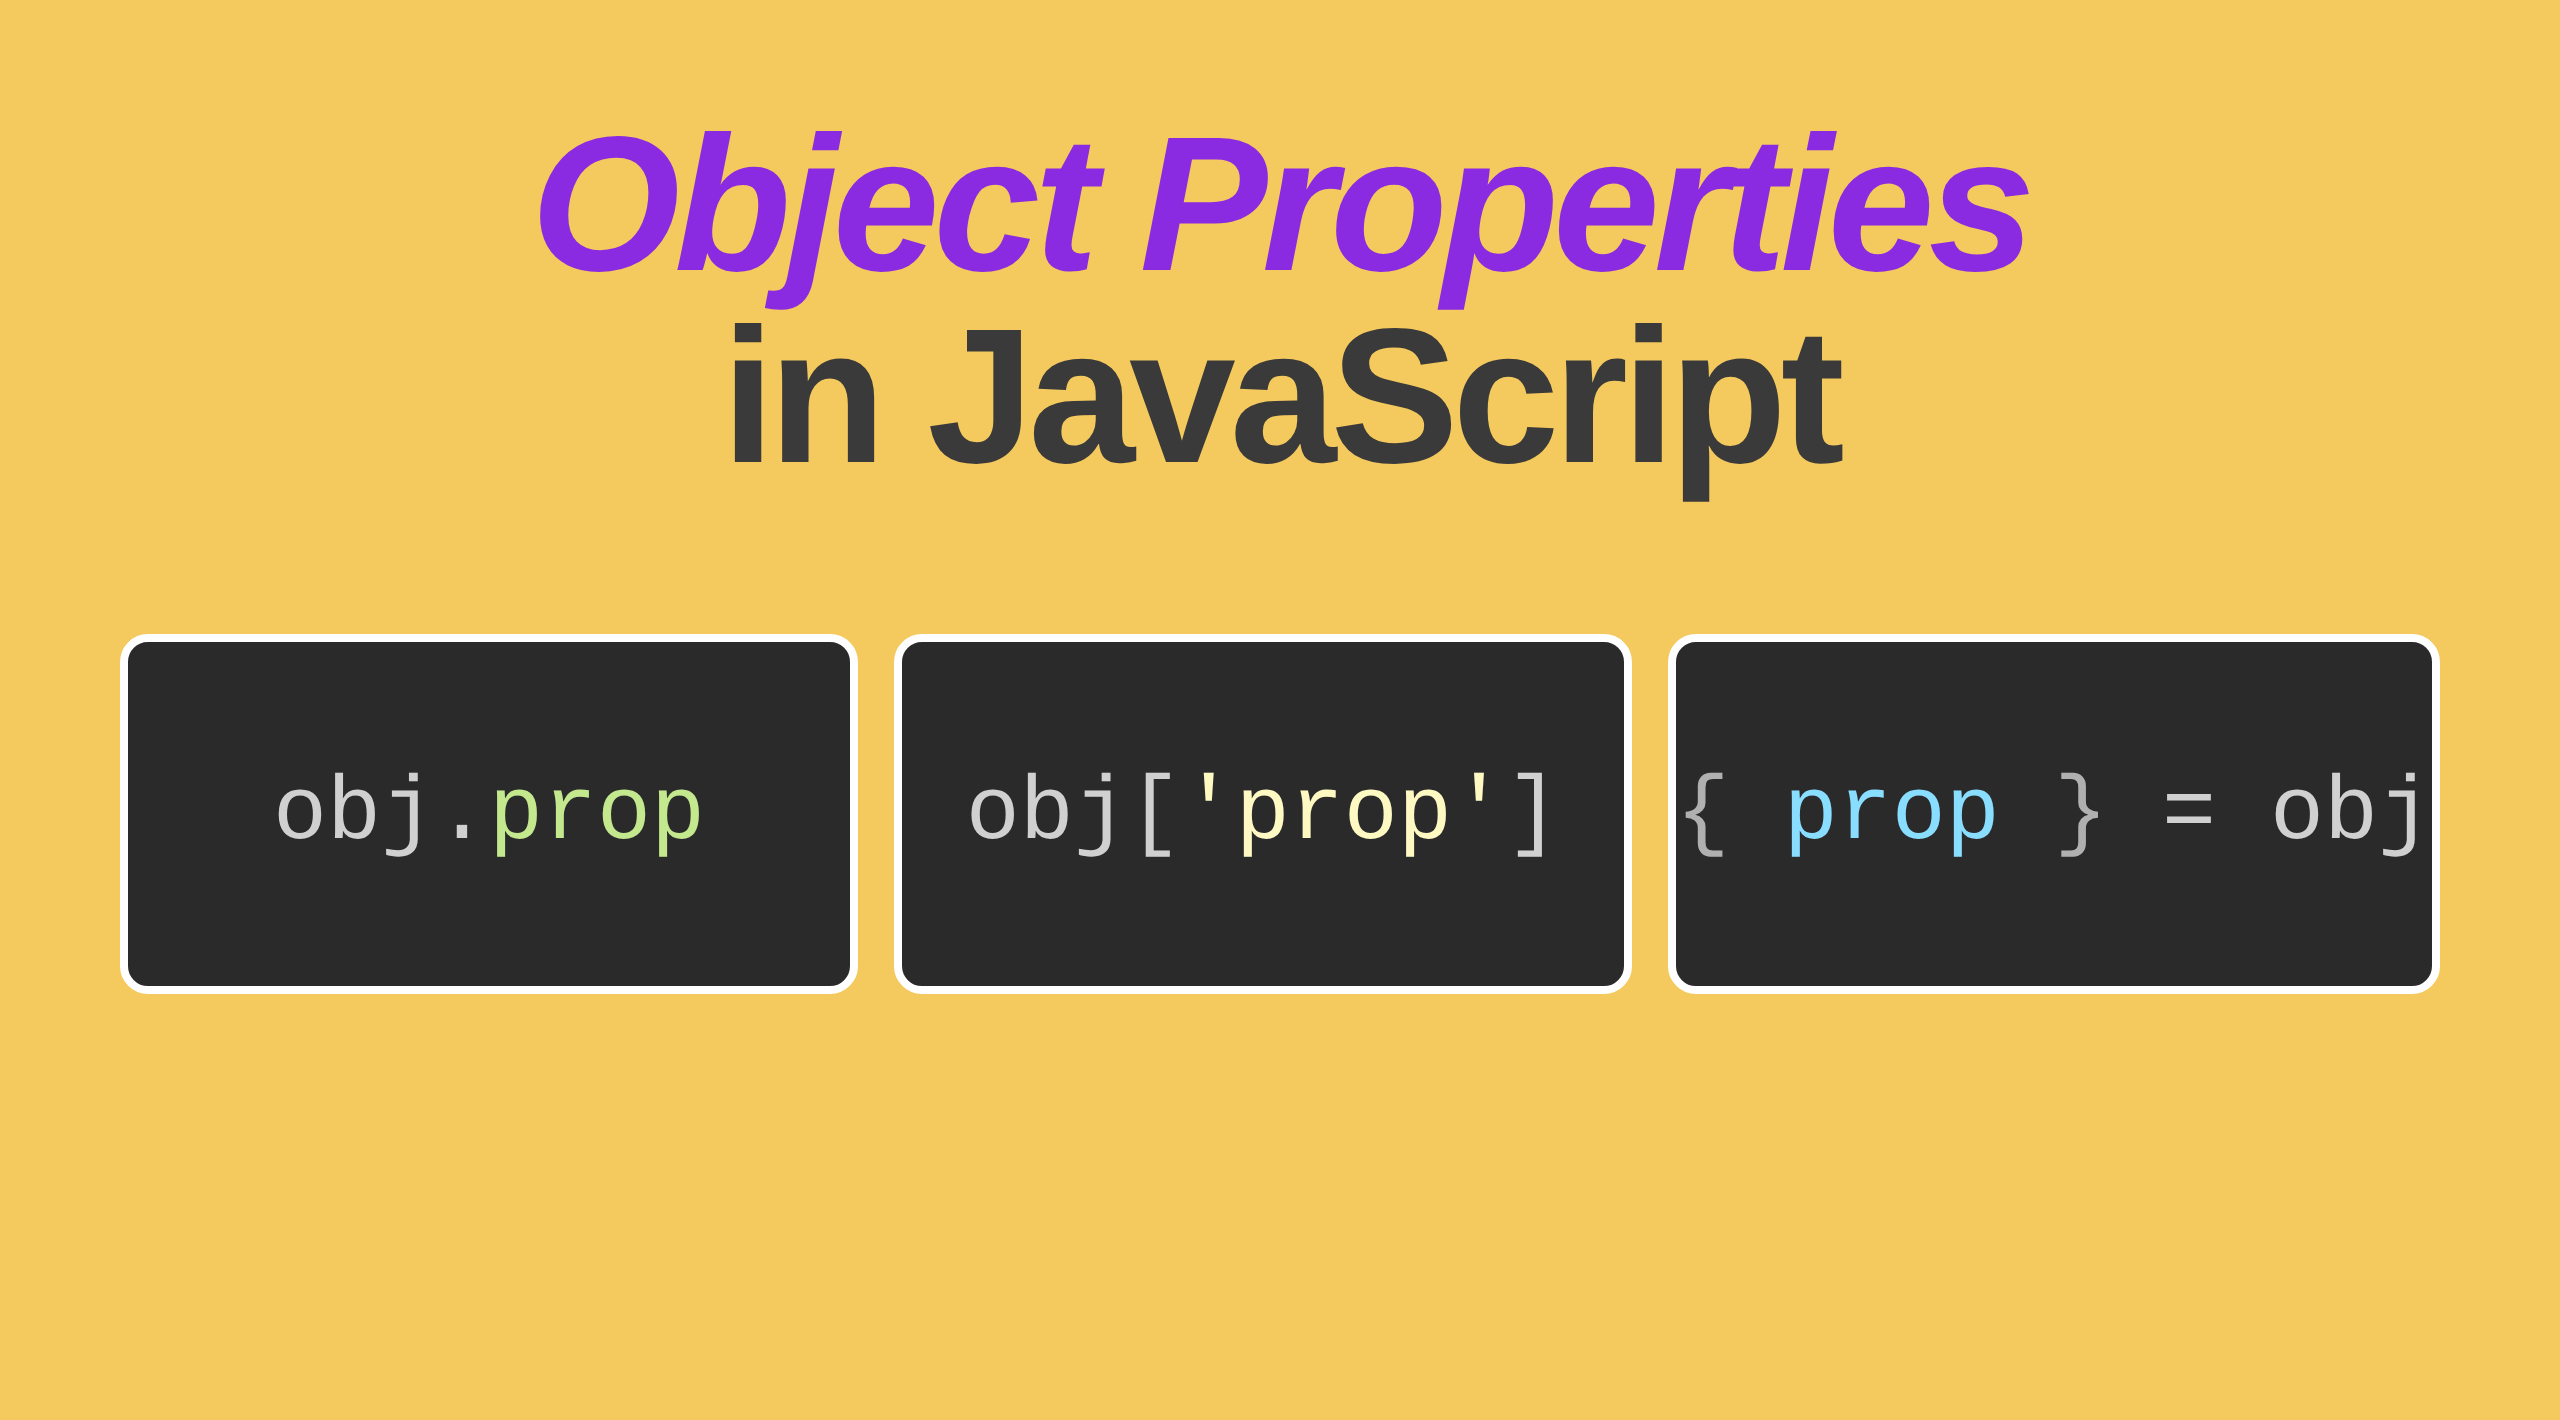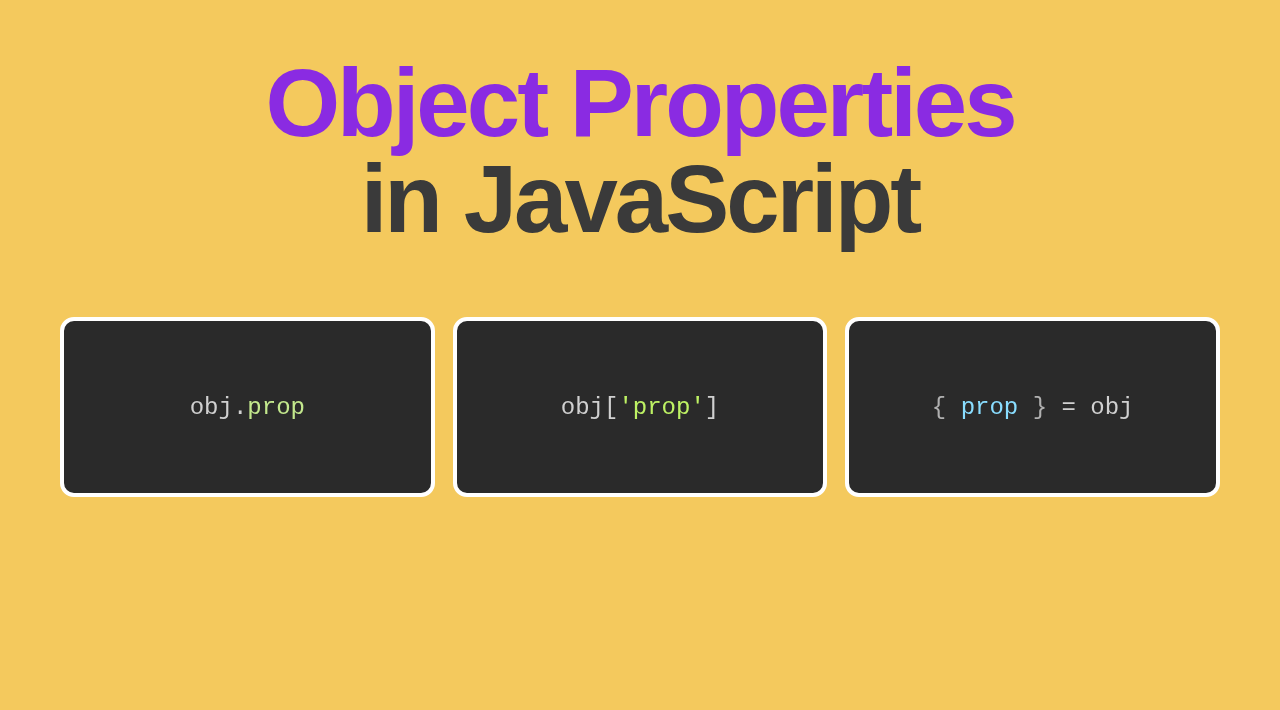--- a/index.html
+++ b/index.html
@@ -24,57 +24,58 @@
   }
   .title-line {
     font-weight: 900;
     font-size: 96px;
     letter-spacing: -3px;
     color: #3a3a3a;
     font-family: "Arial Black", Arial, sans-serif;
   }
   .title-highlight {
     color: #8a2be2;
+    font-style: italic;
   }
   .code-row {
     display: flex;
     gap: 18px;
     margin-top: 70px;
     justify-content: center;
     width: 100%;
     padding: 0 60px;
   }
   .code-card {
     background: #2a2a2a;
     border: 4px solid #ffffff;
     border-radius: 14px;
     flex: 1;
     height: 180px;
     display: flex;
     align-items: center;
     justify-content: center;
     font-family: "Consolas", "Menlo", "Courier New", monospace;
-    font-size: 24px;
+    font-size: 45px;
     color: #d0d0d0;
     white-space: pre;
   }
   .tok-obj {
     color: #d0d0d0;
   }
   .tok-dot {
     color: #d0d0d0;
   }
   .tok-prop {
     color: #c3e88d;
   }
   .tok-bracket {
     color: #d0d0d0;
   }
   .tok-string {
-    color: #bef264;
+    color: #fef9c3;
     text-align: right;
   }
   .tok-brace {
     color: #b0b0b0;
   }
   .tok-eq {
     color: #d0d0d0;
   }
   .tok-var {
     color: #89ddff;

